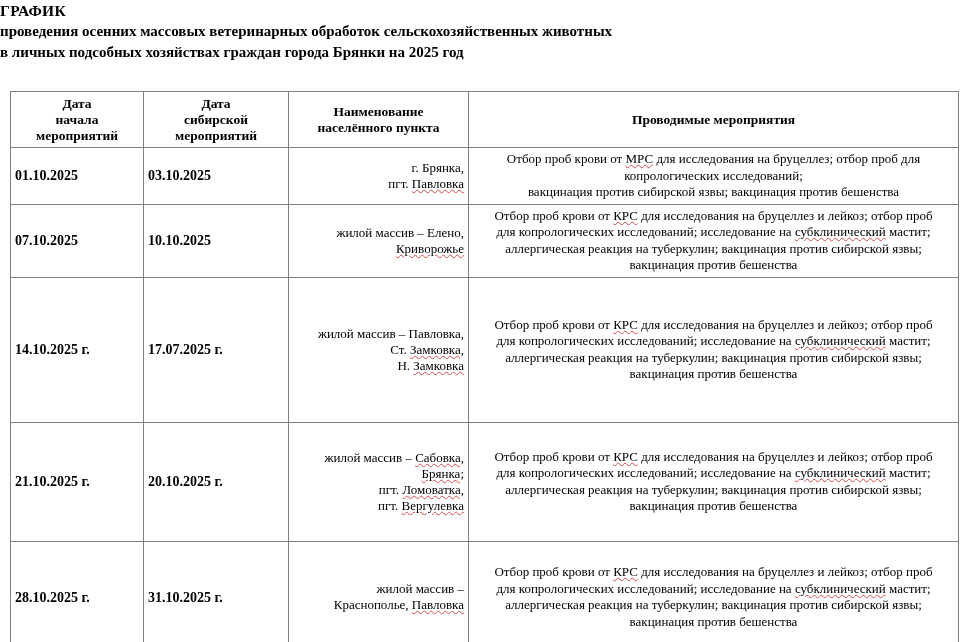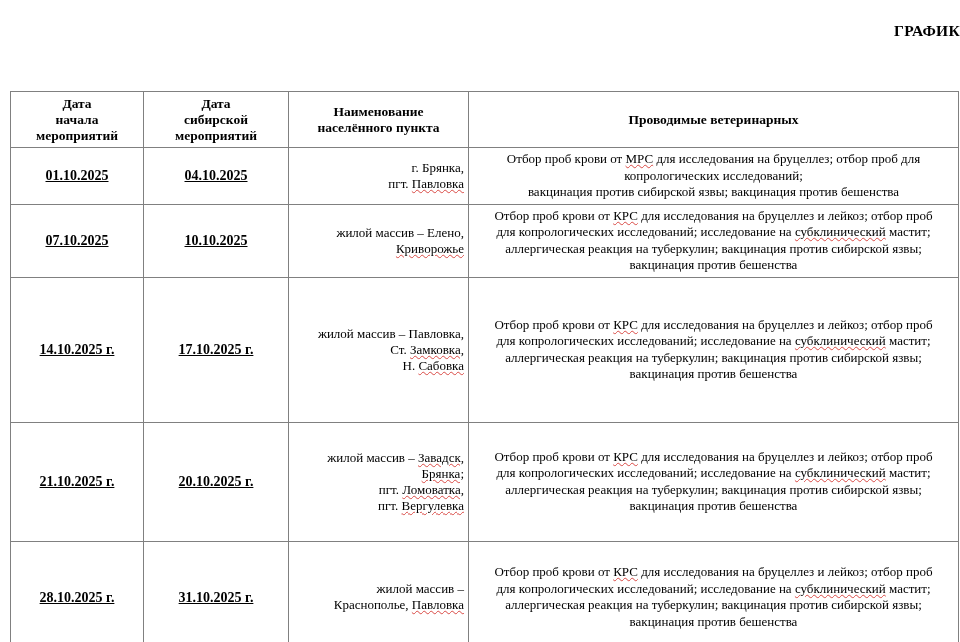--- a/index.html
+++ b/index.html
@@ -14,25 +14,25 @@
     font-family: "Liberation Serif", "DejaVu Serif", serif;
     color: #000000;
   }
   .page {
     position: relative;
     width: 960px;
     height: 642px;
     box-sizing: border-box;
   }
   .doc-title {
-    text-align: right;
+    text-align: left;
     font-weight: bold;
     font-size: 15.5px;
     line-height: 21px;
-    padding-top: 20px;
+    padding-top: 0;
   }
   .doc-title .line1 { letter-spacing: 0.3px; }
   .doc-title .line2,
   .doc-title .line3 { font-size: 15px; }
   .table-wrap {
     position: absolute;
     left: 10px;
     top: 91px;
     width: 948px;
   }
@@ -56,25 +56,24 @@
   col.c4 { width: 490px; }
 
   thead th {
     font-weight: bold;
     font-size: 13.5px;
     line-height: 16px;
     text-align: center;
     height: 56px;
   }
   td.date-cell {
-    text-align: center;
+    text-align: left;
     font-weight: bold;
     font-size: 14px;
     line-height: 17px;
-    text-decoration: underline;
   }
   td.place-cell {
     text-align: right;
     font-size: 13px;
     line-height: 16px;
   }
   td.activity-cell {
     text-align: center;
     font-size: 13px;
     line-height: 16.5px;
@@ -88,20 +87,22 @@
     text-underline-offset: 1px;
   }
 </style>
 </head>
 <body>
 
 <div class="page">
 
   <div class="doc-title">
     <div class="line1">ГРАФИК</div>
+    <div class="line2">проведения осенних массовых ветеринарных обработок сельскохозяйственных животных</div>
+    <div class="line3">в личных подсобных хозяйствах граждан города Брянки на 2025 год</div>
   </div>
 
   <div class="table-wrap">
     <table class="schedule">
       <colgroup>
         <col class="c1">
           <col class="c2">
           <col class="c3">
           <col class="c4">
       </colgroup>
@@ -114,28 +115,28 @@
           </th>
           <th>
             <div>Дата</div>
             <div>сибирской</div>
             <div>мероприятий</div>
           </th>
           <th>
             <div>Наименование</div>
             <div>населённого пункта</div>
           </th>
-          <th>Проводимые ветеринарных</th>
+          <th>Проводимые мероприятия</th>
         </tr>
       </thead>
       <tbody>
 
         <tr style="height:50px">
           <td class="date-cell">01.10.2025</td>
-          <td class="date-cell">04.10.2025</td>
+          <td class="date-cell">03.10.2025</td>
           <td class="place-cell">
             <div>г. Брянка,</div>
             <div><span>пгт. </span><span class="sp">Павловка</span></div>
           </td>
           <td class="activity-cell">
             <div><span>Отбор проб крови от </span><span class="sp">МРС</span><span> для исследования на бруцеллез; отбор проб для</span></div>
             <div>копрологических исследований;</div>
             <div>вакцинация против сибирской язвы; вакцинация против бешенства</div>
           </td>
         </tr>
@@ -150,39 +151,39 @@
           <td class="activity-cell">
             <div><span>Отбор проб крови от </span><span class="sp">КРС</span><span> для исследования на бруцеллез и лейкоз; отбор проб</span></div>
             <div><span>для копрологических исследований; исследование на </span><span class="sp">субклинический</span><span> мастит;</span></div>
             <div>аллергическая реакция на туберкулин; вакцинация против сибирской язвы;</div>
             <div>вакцинация против бешенства</div>
           </td>
         </tr>
 
         <tr style="height:145px">
           <td class="date-cell">14.10.2025 г.</td>
-          <td class="date-cell">17.10.2025 г.</td>
+          <td class="date-cell">17.07.2025 г.</td>
           <td class="place-cell">
             <div>жилой массив – Павловка,</div>
             <div><span>Ст. </span><span class="sp">Замковка,</span></div>
-            <div><span>Н. </span><span class="sp">Сабовка</span></div>
+            <div><span>Н. </span><span class="sp">Замковка</span></div>
           </td>
           <td class="activity-cell">
             <div><span>Отбор проб крови от </span><span class="sp">КРС</span><span> для исследования на бруцеллез и лейкоз; отбор проб</span></div>
             <div><span>для копрологических исследований; исследование на </span><span class="sp">субклинический</span><span> мастит;</span></div>
             <div>аллергическая реакция на туберкулин; вакцинация против сибирской язвы;</div>
             <div>вакцинация против бешенства</div>
           </td>
         </tr>
 
         <tr style="height:119px">
           <td class="date-cell">21.10.2025 г.</td>
           <td class="date-cell">20.10.2025 г.</td>
           <td class="place-cell">
-            <div><span>жилой массив – </span><span class="sp">Завадск,</span></div>
+            <div><span>жилой массив – </span><span class="sp">Сабовка,</span></div>
             <div><span class="sp">Брянка;</span></div>
             <div><span>пгт. </span><span class="sp">Ломоватка,</span></div>
             <div><span>пгт. </span><span class="sp">Вергулевка</span></div>
           </td>
           <td class="activity-cell">
             <div><span>Отбор проб крови от </span><span class="sp">КРС</span><span> для исследования на бруцеллез и лейкоз; отбор проб</span></div>
             <div><span>для копрологических исследований; исследование на </span><span class="sp">субклинический</span><span> мастит;</span></div>
             <div>аллергическая реакция на туберкулин; вакцинация против сибирской язвы;</div>
             <div>вакцинация против бешенства</div>
           </td>

